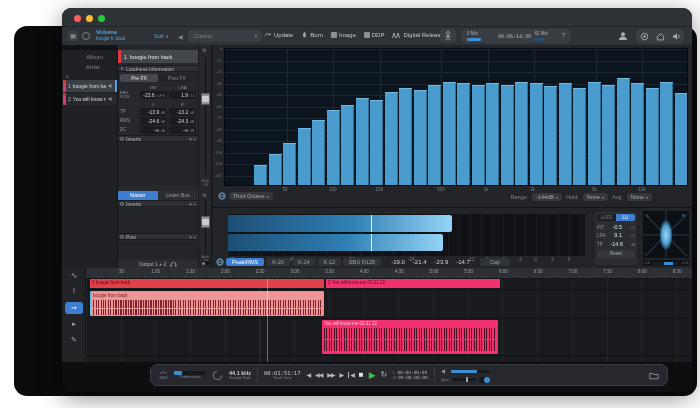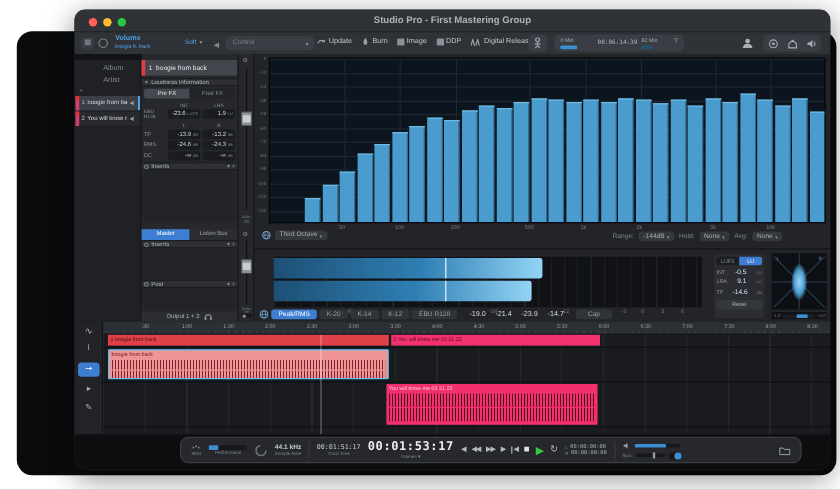--- a/index.html
+++ b/index.html
@@ -122,21 +122,20 @@
 <body>
 
 <div id="stage">
   <div id="backdrop"></div>
   <div id="window">
 
     <div id="titlebar">
       <span class="tl" style="left:12px;background:#ff5f57"></span>
       <span class="tl" style="left:24px;background:#febc2e"></span>
       <span class="tl" style="left:36px;background:#28c840"></span>
-      <div id="title">Studio Pro - First Mastering Group</div>
     </div>
 
     <div id="toolbar">
       <div style="position:absolute;left:6px;top:4px;width:10px;height:10px;background:#3a3d43;border-radius:2px;text-align:center;font-size:6px;line-height:10px;color:#9aa0a7">▦</div>
       <div style="position:absolute;left:20px;top:5px;width:8px;height:8px;border:1.5px solid #7b8087;border-radius:50%"></div>
       <div style="position:absolute;left:34px;top:2px;line-height:1.2">
         <div class="blue" style="font-size:6px;font-weight:bold">Volume</div>
         <div class="blue" style="font-size:4.5px">boogie fr..back</div>
       </div>
       <div class="blue" style="position:absolute;left:92px;top:6px;font-size:5.5px"><span>Soft</span> <span class="caret">▼</span></div>
@@ -594,24 +593,20 @@
           </svg>
         <div>
           <div class="tvalue" style="font-weight:bold">44.1 kHz</div>
           <div class="tlabel">Sample Rate</div>
         </div>
         <span style="width:1px;height:14px;background:#3a3d42"></span>
         <div>
           <div class="tvalue mono">00:01:51:17</div>
           <div class="tlabel">Track Time</div>
         </div>
-        <div>
-          <div class="mono" style="font-size:10px;font-weight:bold;color:#eceef1;letter-spacing:.5px">00:01:53:17</div>
-          <div class="tlabel"><span>Frames</span> <span class="caret">▾</span></div>
-        </div>
         <div id="tpbuttons" style="display:flex;align-items:center;gap:5px">
             <div class="tpbtn">◀</div>
             <div class="tpbtn">◀◀</div>
             <div class="tpbtn">▶▶</div>
             <div class="tpbtn">▶</div>
             <div class="tpbtn" style="border-left: 1.5px solid rgb(180, 185, 191); padding-left: 1px;">◀</div>
             <div class="tpbtn" style="color: rgb(226, 228, 231); font-size: 8px; letter-spacing: 0px;">■</div>
             <div class="tpbtn" style="color: rgb(53, 200, 63); font-size: 9px; letter-spacing: 0px;">▶</div>
             <div class="tpbtn" style="font-size: 8px; letter-spacing: 0px;">↻</div>
           </div>

